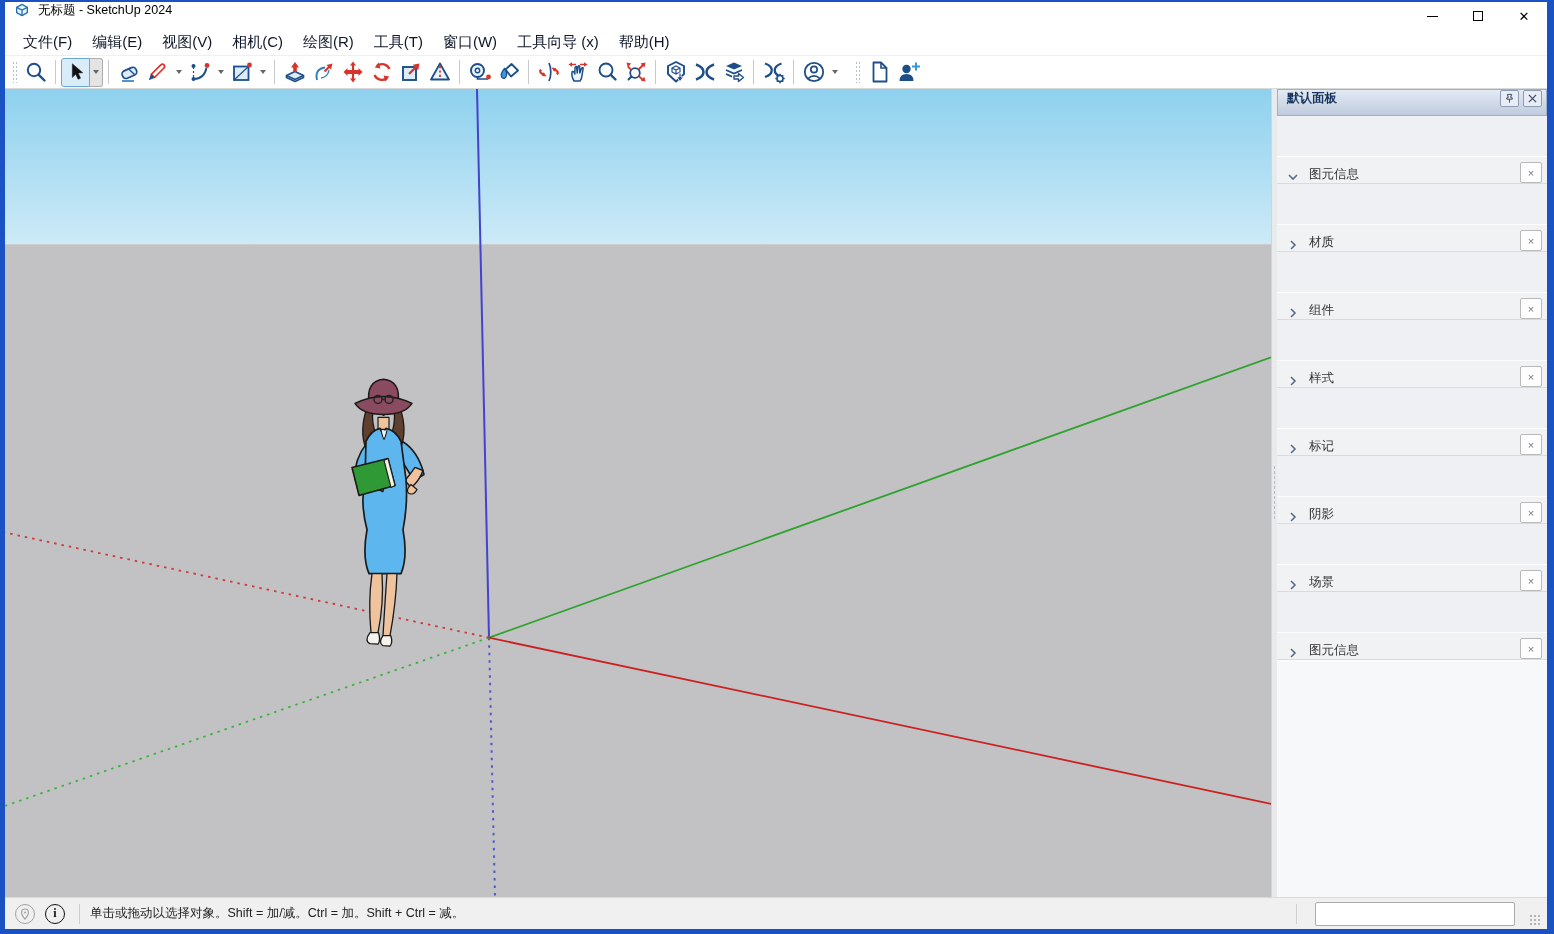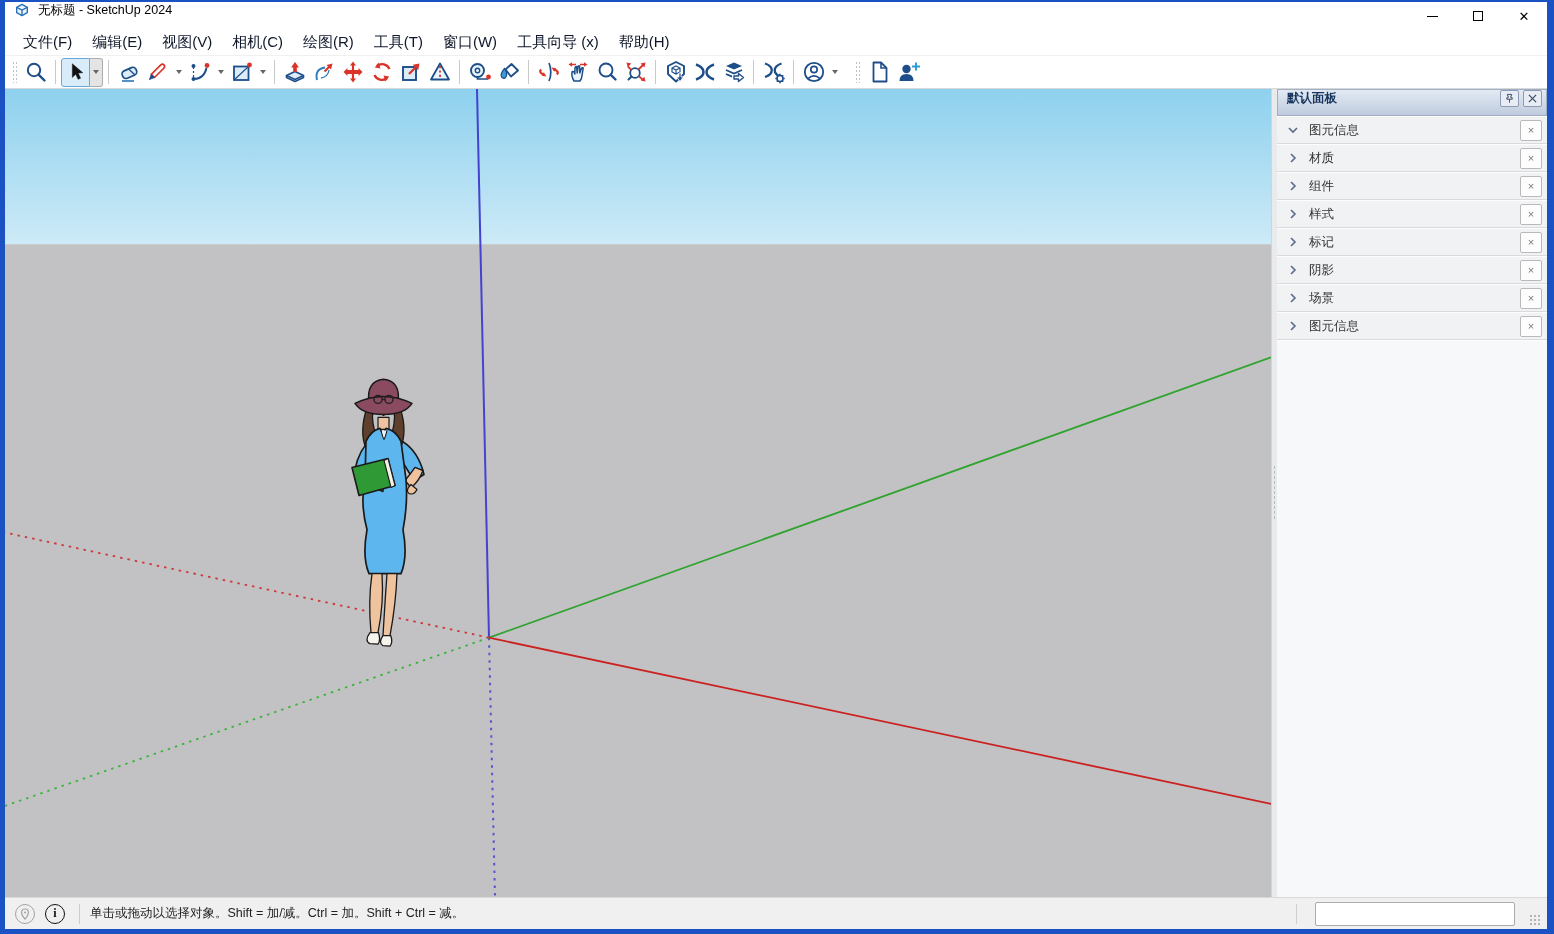--- a/index.html
+++ b/index.html
@@ -36,21 +36,21 @@
   .viewport svg { position:absolute; inset:0; width:100%; height:100%; display:block; }
   .splitter { width:6px; background:#e9eaec; border-left:1px solid #d4d4d6; display:flex; align-items:center; justify-content:center; }
   .splitter .dots { width:3px; height:56px; background-image:radial-gradient(#b6bcc6 1px, transparent 1px); background-size:3px 5px; }
 
   
   .panel { width:270px; background:#eef0f3; display:flex; flex-direction:column; flex:0 0 auto; }
   .panel-header { height:27px; background:linear-gradient(#e3eaf4,#bfcbdd); border:1px solid #9fb0c6; display:flex; padding:0 4px 0 9px; flex:0 0 auto; }
   .panel-title { font-size:12.5px; font-weight:bold; color:#17355e; }
   .ph-btn { width:19px; height:17px; border:1px solid #8d9cb2; background:#e8edf5; display:flex; align-items:center; justify-content:center; margin-left:4px; border-radius:2px; cursor:default; }
   .panel-header .spacer { flex:1; }
-  .tray-header { height:28px; background:#f1f2f4; border-bottom:1px solid #d9dadc; border-top:1px solid #fdfdfe; display:flex; align-items:center; padding:0 5px 0 10px; flex:0 0 auto; }
+  .tray-header { height:28px; background:#f1f2f4; border-bottom:1px solid #d9dadc; border-top:1px solid #fdfdfe; display:flex; align-items:flex-end; padding:0 5px 0 10px; flex:0 0 auto;margin-top:40px; }
   .tray-header .chev { margin-right:10px; display:flex; }
   .tray-label { font-size:12.5px; color:#333; }
   .tray-close { margin-left:auto; width:22px; height:21px; border:1px solid #b9b9bb; background:#fdfdfd; border-radius:2px; display:flex; align-items:center; justify-content:center; font-size:11px; color:#777; cursor:default; }
   .entity-body { height:231px; background:#fbfcfd; border-bottom:1px solid #d9dadc; padding:11px 12px 0 12px; flex:0 0 auto; }
   .entity-empty { font-size:13px; font-weight:bold; color:#111; }
   .entity-divider { margin-top:12px; height:1px; background:#d8d8da; }
   .panel-rest { flex:1; background:#f7f8fa; border-top:1px solid #fdfdfe; }
 
   
   .bottombar { height:32px; background:#f0f0f0; border-top:1px solid #d9d9d9; display:flex; align-items:center; padding:0 6px 0 10px; flex:0 0 auto; }

